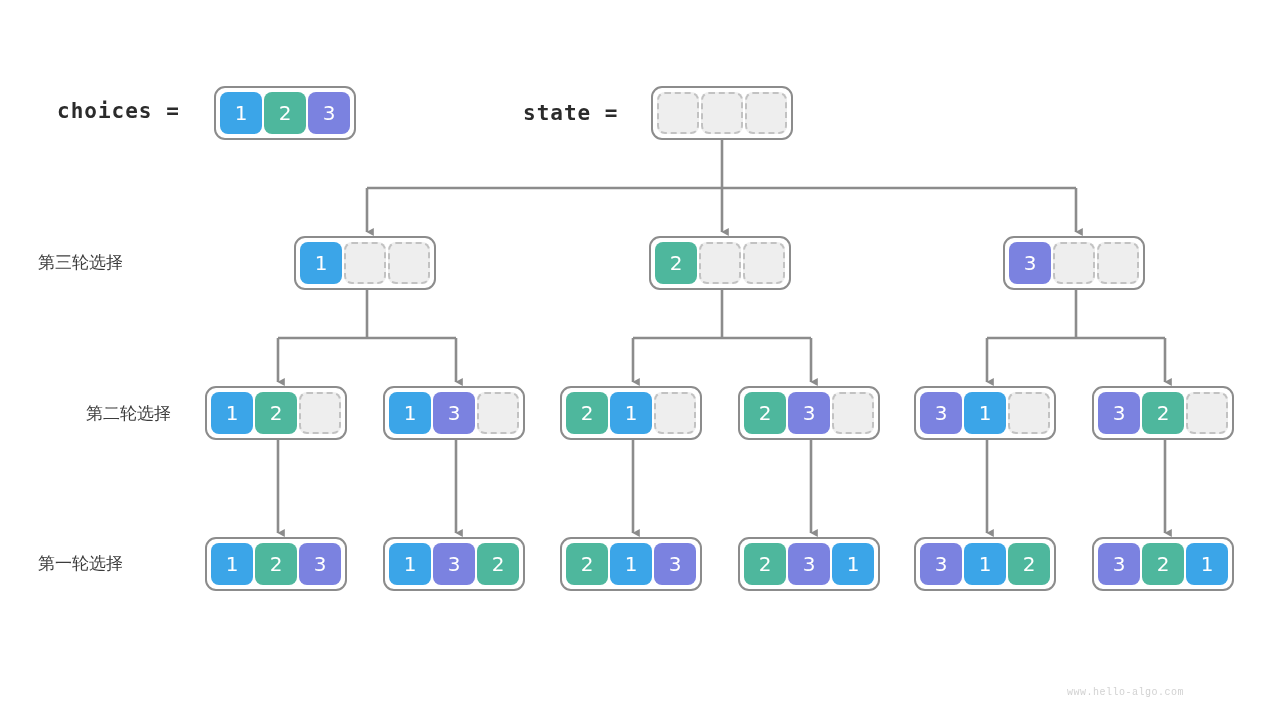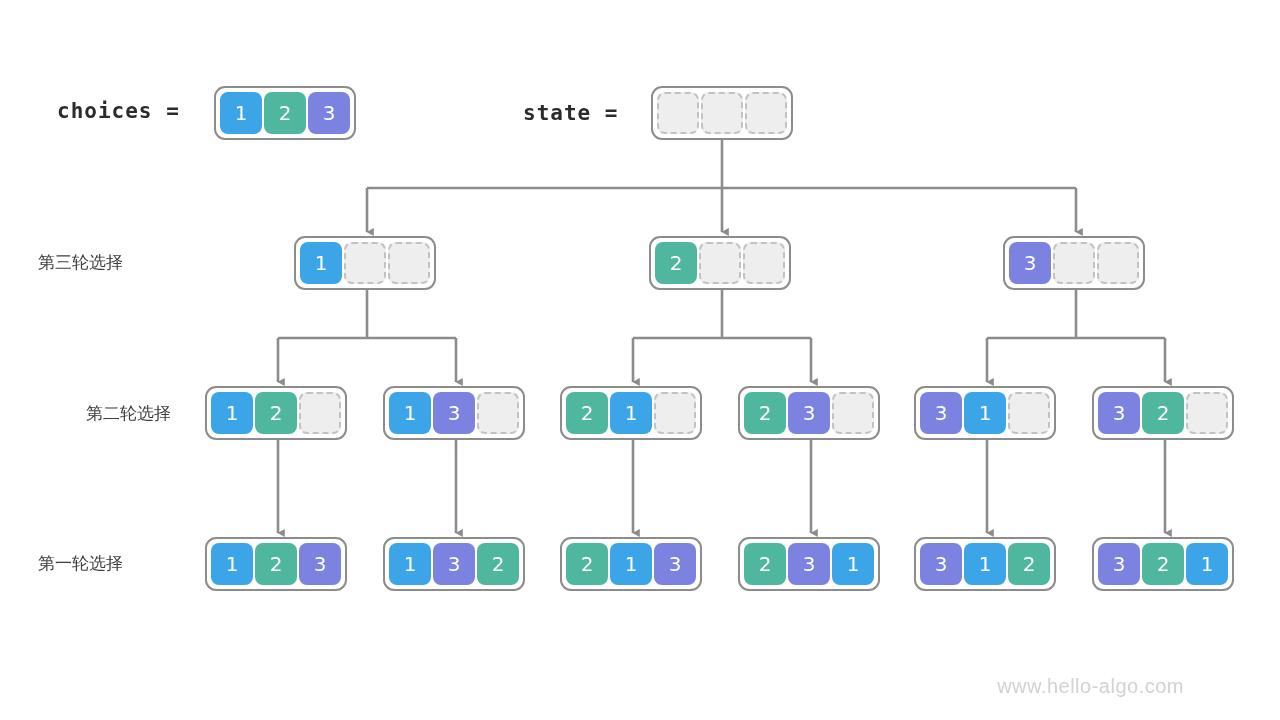--- a/index.html
+++ b/index.html
@@ -75,22 +75,22 @@
     background: #eeeeee;
     border: 2px dashed #c2c2c2;
     color: transparent;
   }
 
   
   .watermark {
     position: absolute;
     right: 32px;
     bottom: 22px;
-    font-family: Liberation Sans, sans-serif;
-    font-size: 20px;
+    font-family: Liberation Mono, monospace;
+    font-size: 10px;
     color: #d2d2d2;
     letter-spacing: 0.5px;
   }
 </style>
 </head>
 <body>
 
 <div id="canvas">
 
   <svg class="edges" viewBox="0 0 1280 720">

